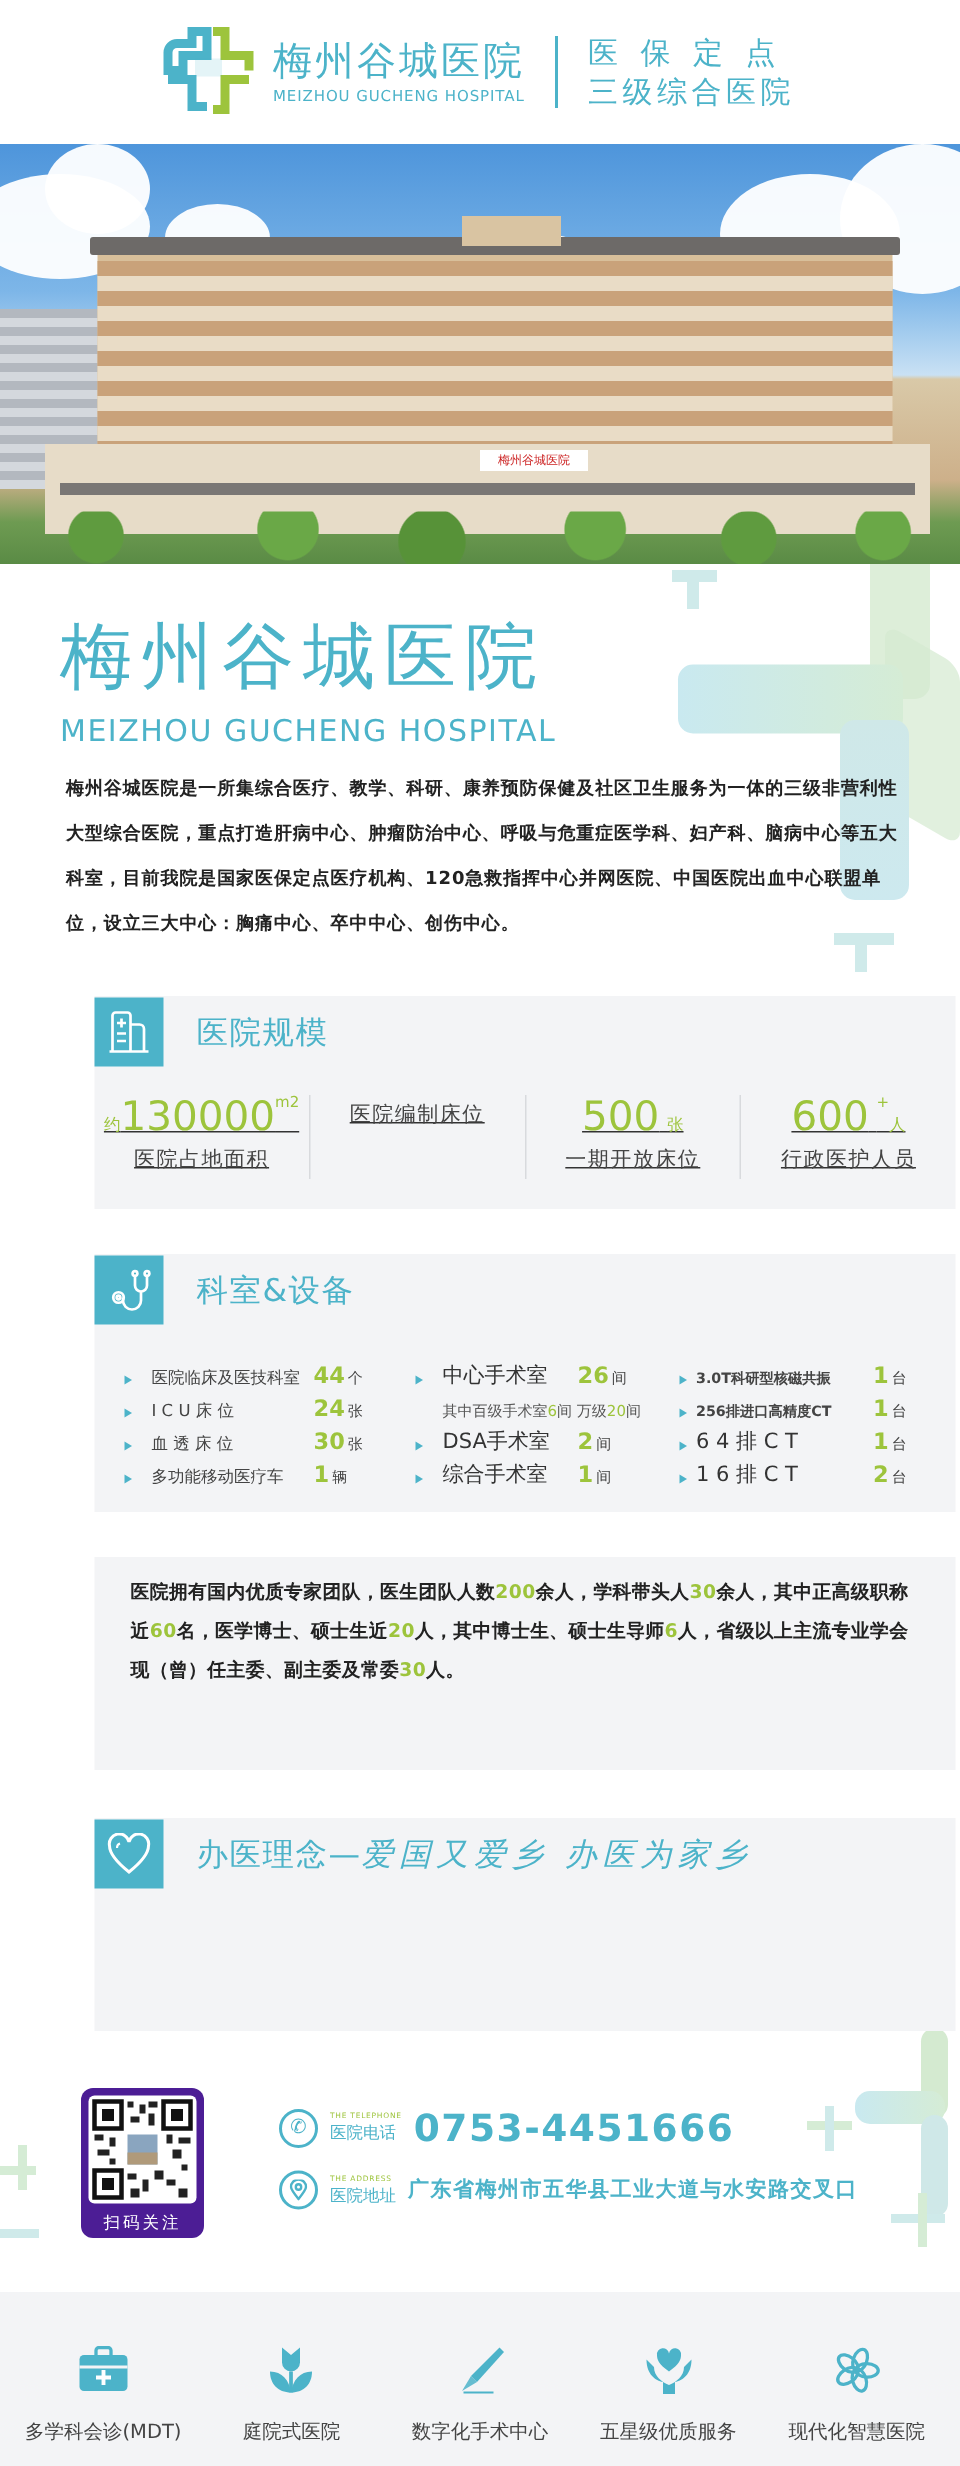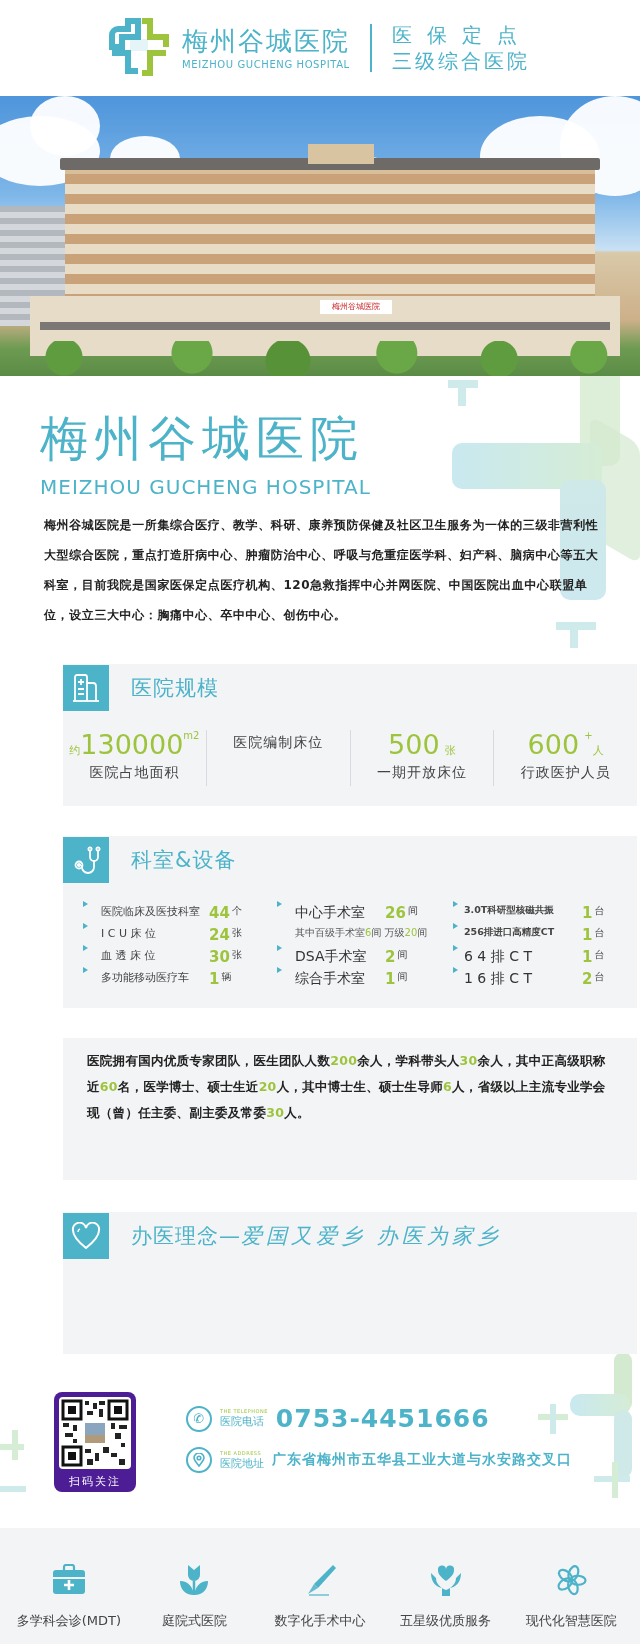--- a/index.html
+++ b/index.html
@@ -48,31 +48,31 @@
 
   .intro { position: absolute; left: 44px; top: 510px; width: 565px; font-size: 12px; line-height: 30px; color: #222; font-weight: bold; letter-spacing: 0.6px; }
 
   
   .card { position: absolute; left: 33px; width: 574px; background: #f3f4f6; margin-left: 30px; }
   .card-head { position: relative; height: 48px; display: flex; align-items: center; }
   .card-icon { width: 46px; height: 46px; background: #4cb3c9; display: flex; align-items: center; justify-content: center; }
   .card-title { margin-left: 22px; font-size: 21px; color: #4cb3c9; letter-spacing: 1px; }
   .card-title .script { font-family: "DejaVu Serif", serif; font-style: italic; letter-spacing: 4px; }
 
-  .stats { display: flex; padding: 18px 0 0 0; }
+  .stats { display: flex; padding: 18px 0 0 0; text-decoration: underline; }
   .stat { flex: 1; text-align: center; border-right: 1px solid #d8dadd; height: 56px; }
   .stat:last-child { border-right: none; }
   .stat-num { font-size: 27px; color: #9dc43c; line-height: 30px; }
   .stat-pre, .stat-unit { font-size: 11px; color: #9dc43c; }
   .stat-sup { font-size: 10px; color: #9dc43c; vertical-align: top; }
   .stat-label { font-size: 14px; color: #444; margin-top: 4px; letter-spacing: 1px; }
 
   .equip { display: flex; padding: 20px 0 0 20px; }
   .equip-col { display: flex; flex-direction: column; }
-  .equip-row { display: flex; align-items: flex-start; height: 22px; }
+  .equip-row { display: flex; align-items: flex-end; height: 22px; }
   .tri { width: 0; height: 0; border-left: 5px solid #4cb3c9; border-top: 3.5px solid transparent; border-bottom: 3.5px solid transparent; margin-right: 13px; transform: translateY(-3px); }
   .eq-label { font-size: 11px; color: #444; }
   .eq-label.big { font-size: 14px; color: #333; }
   .eq-num { font-size: 15px; color: #9dc43c; font-weight: bold; }
   .eq-unit { font-size: 10px; color: #444; margin-left: 2px; }
   .eq-sub { font-size: 10px; color: #555; padding-left: 18px; }
   .eq-sub .g { color: #9dc43c; }
 
   .card-body { padding: 10px 22px 0 24px; font-size: 12.5px; line-height: 26px; color: #222; font-weight: bold; letter-spacing: 0.3px; }
   .card-body .g { color: #9dc43c; }

